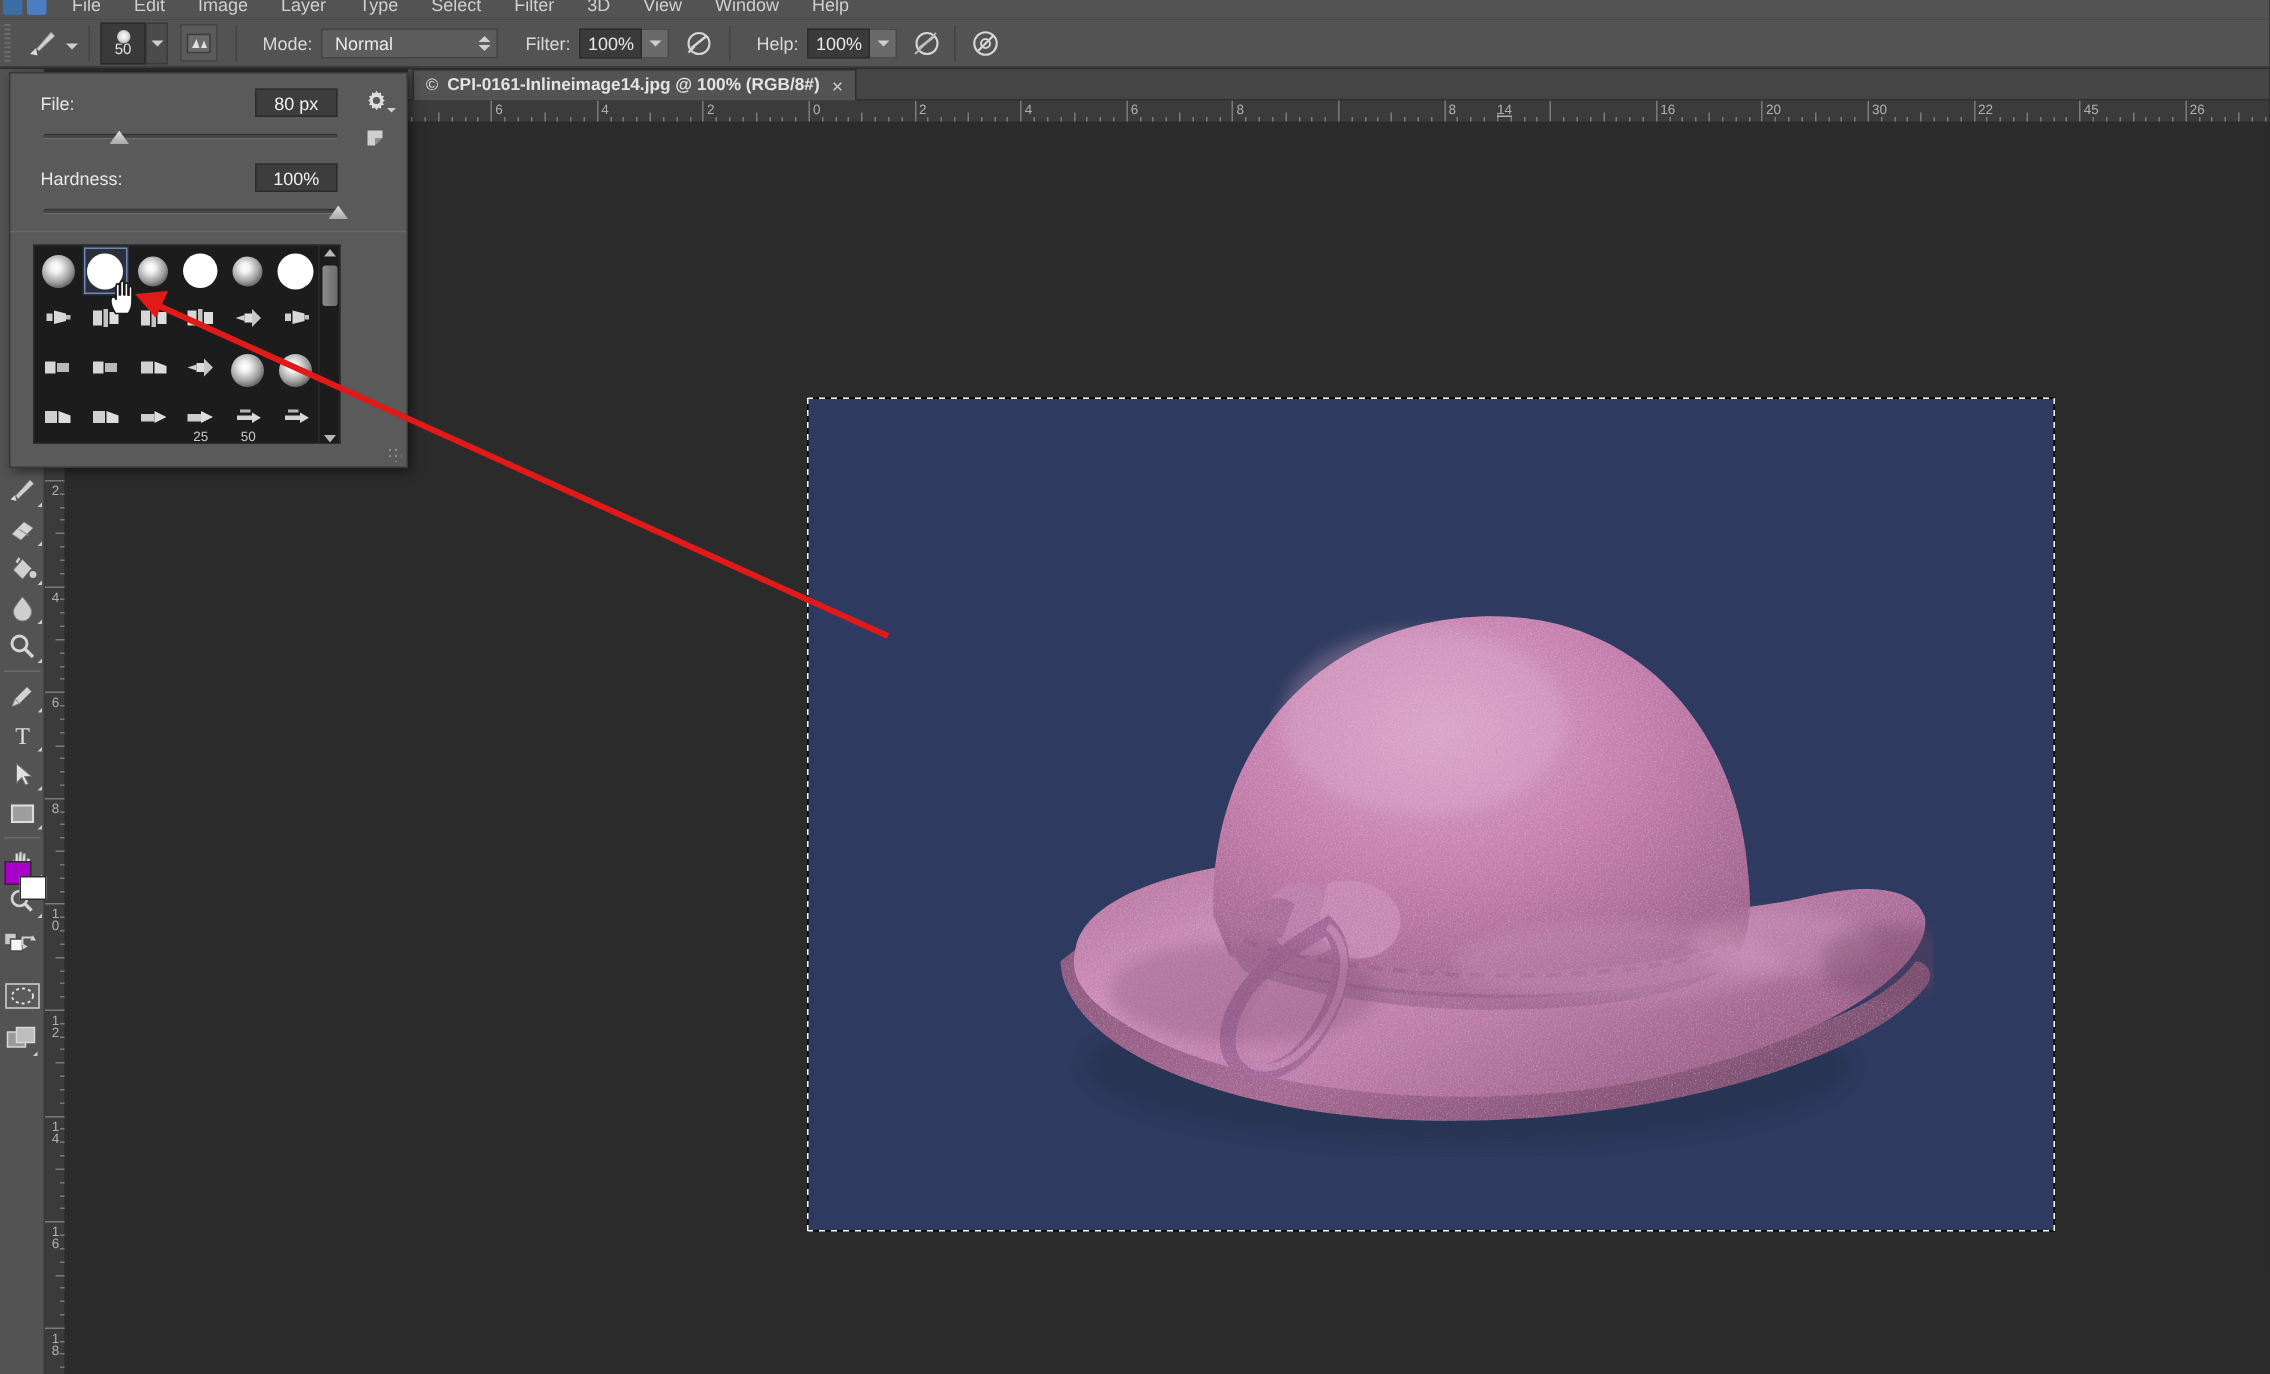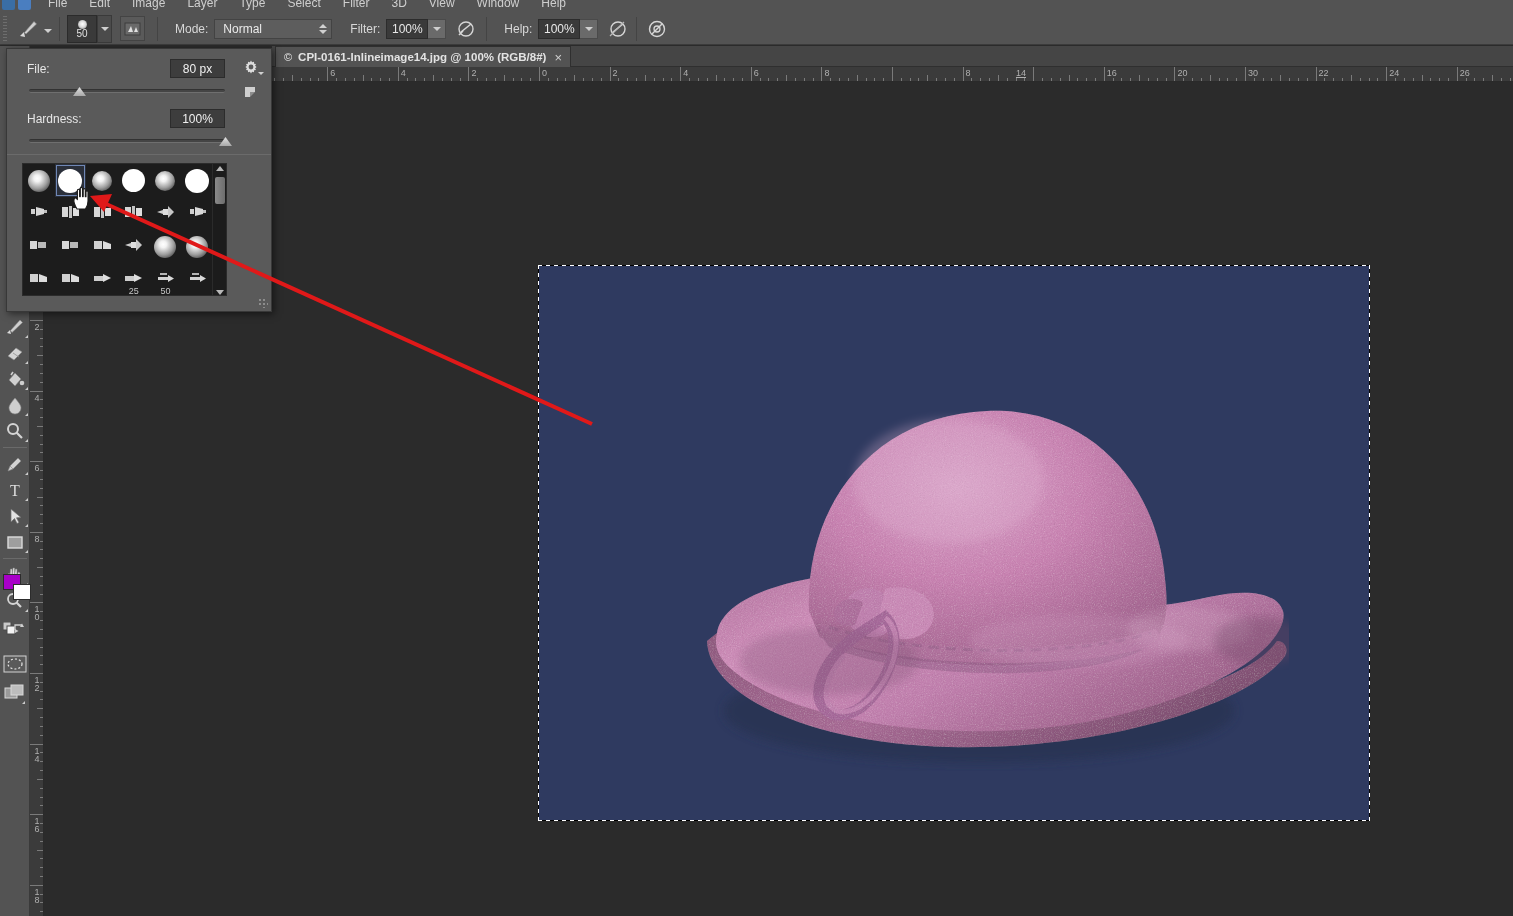--- a/index.html
+++ b/index.html
@@ -437,21 +437,21 @@
     <div class="tick" style="left: 690.6px; top: 0px; width: 1px; height: 15px;"></div>
     <div class="rlabel" style="left: 693.6px; top: 1px;">8</div>
     <div class="tick" style="left: 699.425px; top: 11px; width: 1px; height: 4px;"></div>
     <div class="tick" style="left: 708.25px; top: 11px; width: 1px; height: 4px;"></div>
     <div class="tick" style="left: 717.075px; top: 11px; width: 1px; height: 4px;"></div>
     <div class="tick" style="left: 725.9px; top: 8px; width: 1px; height: 7px;"></div>
     <div class="tick" style="left: 734.725px; top: 11px; width: 1px; height: 4px;"></div>
     <div class="tick" style="left: 743.55px; top: 11px; width: 1px; height: 4px;"></div>
     <div class="tick" style="left: 752.375px; top: 11px; width: 1px; height: 4px;"></div>
     <div class="tick" style="left: 761.2px; top: 0px; width: 1px; height: 15px;"></div>
-    <div class="rlabel" style="left: 744px; top: 1px; text-decoration: underline;">14</div>
+    <div class="rlabel" style="left: 726px; top: 1px; text-decoration: underline;">14</div>
     <div class="tick" style="left: 770.025px; top: 11px; width: 1px; height: 4px;"></div>
     <div class="tick" style="left: 778.85px; top: 11px; width: 1px; height: 4px;"></div>
     <div class="tick" style="left: 787.675px; top: 11px; width: 1px; height: 4px;"></div>
     <div class="tick" style="left: 796.5px; top: 8px; width: 1px; height: 7px;"></div>
     <div class="tick" style="left: 805.325px; top: 11px; width: 1px; height: 4px;"></div>
     <div class="tick" style="left: 814.15px; top: 11px; width: 1px; height: 4px;"></div>
     <div class="tick" style="left: 822.975px; top: 11px; width: 1px; height: 4px;"></div>
     <div class="tick" style="left: 831.8px; top: 0px; width: 1px; height: 15px;"></div>
     <div class="rlabel" style="left: 834.8px; top: 1px;">16</div>
     <div class="tick" style="left: 840.625px; top: 11px; width: 1px; height: 4px;"></div>
@@ -482,21 +482,21 @@
     <div class="tick" style="left: 1043.6px; top: 0px; width: 1px; height: 15px;"></div>
     <div class="rlabel" style="left: 1046.6px; top: 1px;">22</div>
     <div class="tick" style="left: 1052.42px; top: 11px; width: 1px; height: 4px;"></div>
     <div class="tick" style="left: 1061.25px; top: 11px; width: 1px; height: 4px;"></div>
     <div class="tick" style="left: 1070.07px; top: 11px; width: 1px; height: 4px;"></div>
     <div class="tick" style="left: 1078.9px; top: 8px; width: 1px; height: 7px;"></div>
     <div class="tick" style="left: 1087.72px; top: 11px; width: 1px; height: 4px;"></div>
     <div class="tick" style="left: 1096.55px; top: 11px; width: 1px; height: 4px;"></div>
     <div class="tick" style="left: 1105.38px; top: 11px; width: 1px; height: 4px;"></div>
     <div class="tick" style="left: 1114.2px; top: 0px; width: 1px; height: 15px;"></div>
-    <div class="rlabel" style="left: 1117.2px; top: 1px;">24</div>
+    <div class="rlabel" style="left: 1117.2px; top: 1px;">45</div>
     <div class="tick" style="left: 1123.02px; top: 11px; width: 1px; height: 4px;"></div>
     <div class="tick" style="left: 1131.85px; top: 11px; width: 1px; height: 4px;"></div>
     <div class="tick" style="left: 1140.67px; top: 11px; width: 1px; height: 4px;"></div>
     <div class="tick" style="left: 1149.5px; top: 8px; width: 1px; height: 7px;"></div>
     <div class="tick" style="left: 1158.32px; top: 11px; width: 1px; height: 4px;"></div>
     <div class="tick" style="left: 1167.15px; top: 11px; width: 1px; height: 4px;"></div>
     <div class="tick" style="left: 1175.97px; top: 11px; width: 1px; height: 4px;"></div>
     <div class="tick" style="left: 1184.8px; top: 0px; width: 1px; height: 15px;"></div>
     <div class="rlabel" style="left: 1187.8px; top: 1px;">26</div>
     <div class="tick" style="left: 1193.62px; top: 11px; width: 1px; height: 4px;"></div>

